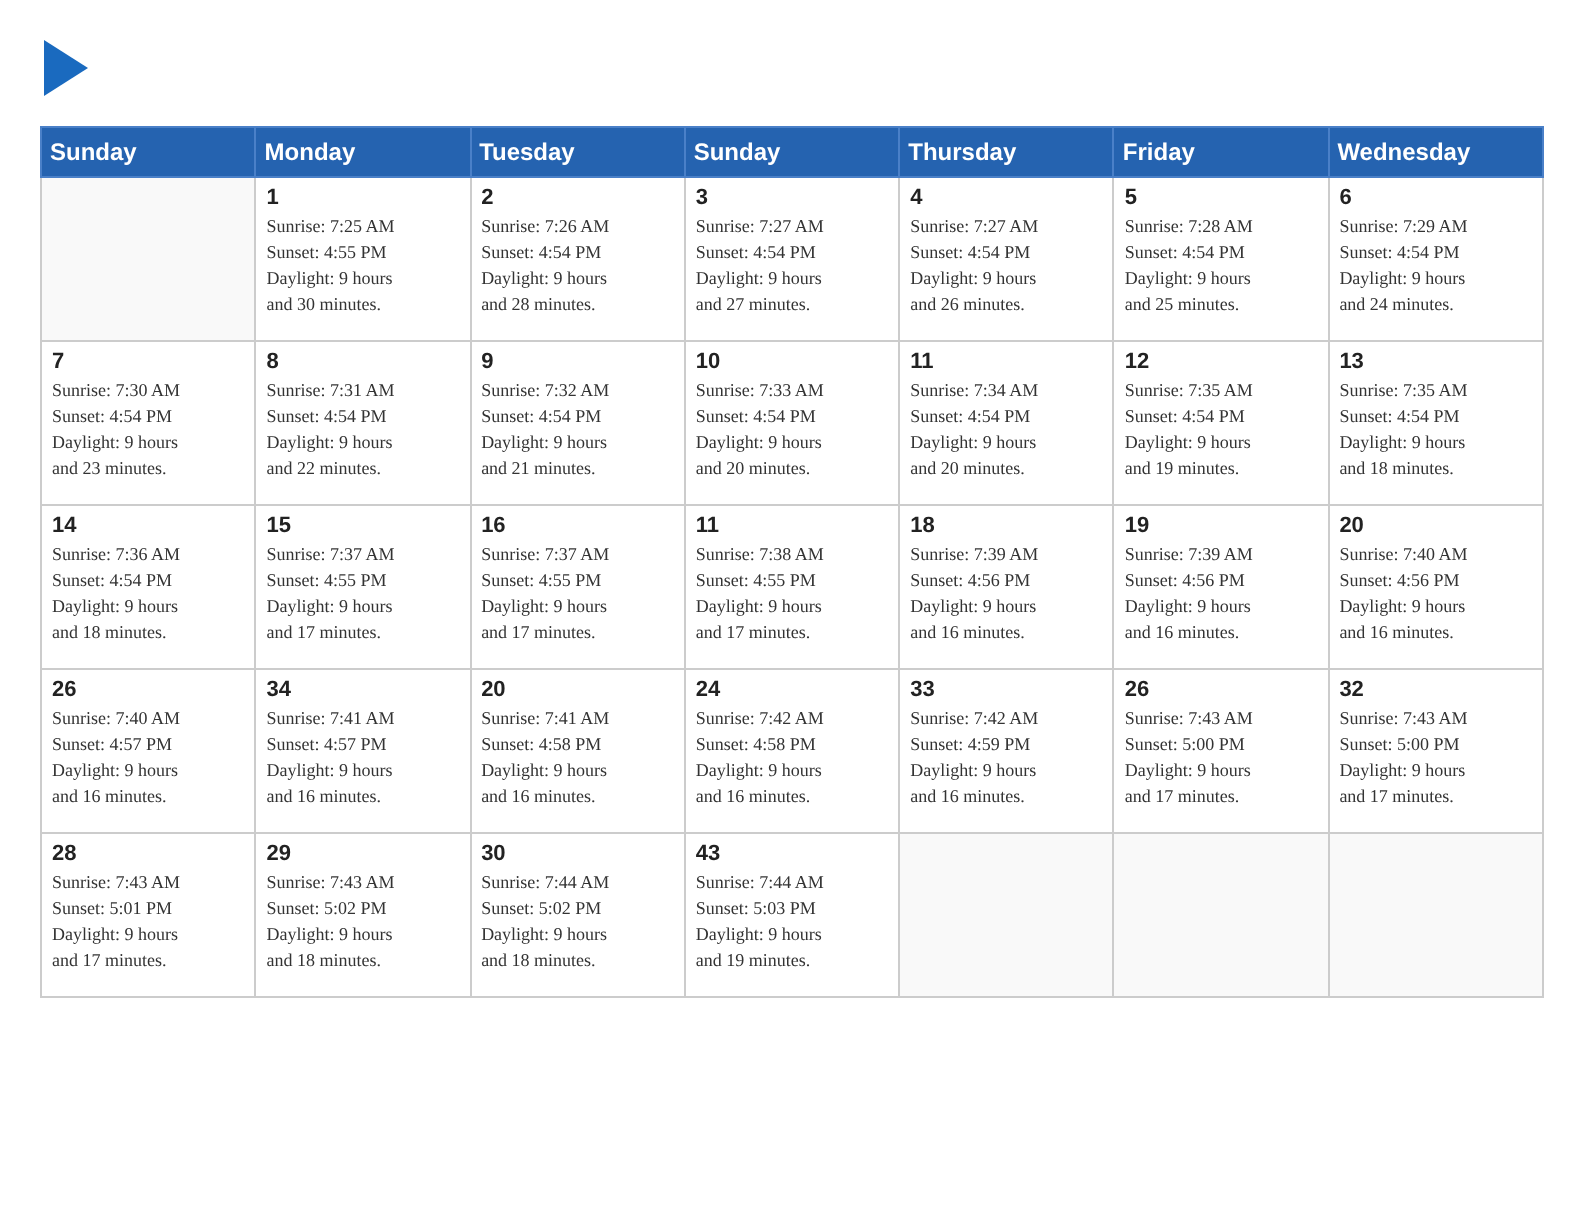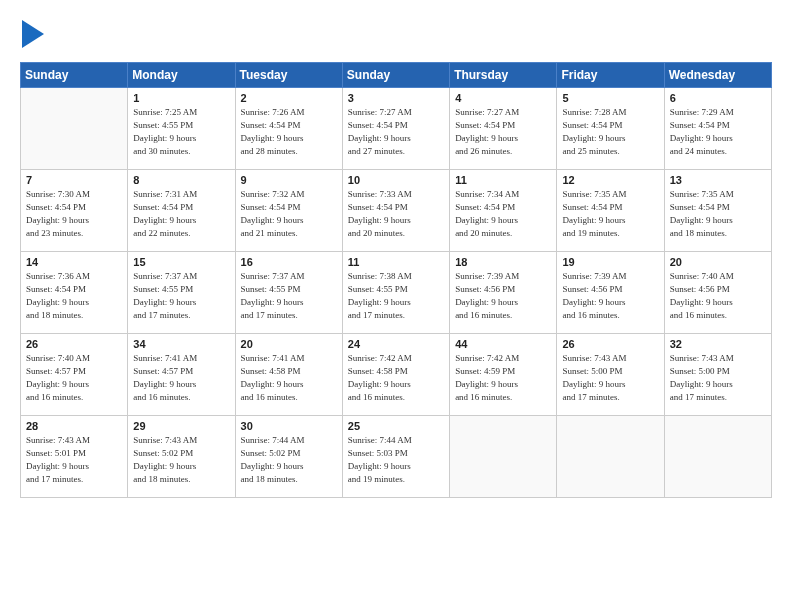--- a/index.html
+++ b/index.html
@@ -235,21 +235,21 @@
           </td>
           <td>
             <span class="day-num">20</span>
             <div class="day-info">Sunrise: 7:41 AM<br>Sunset: 4:58 PM<br>Daylight: 9 hours<br>and 16 minutes.</div>
           </td>
           <td>
             <span class="day-num">24</span>
             <div class="day-info">Sunrise: 7:42 AM<br>Sunset: 4:58 PM<br>Daylight: 9 hours<br>and 16 minutes.</div>
           </td>
           <td>
-            <span class="day-num">44</span>
+            <span class="day-num">33</span>
             <div class="day-info">Sunrise: 7:42 AM<br>Sunset: 4:59 PM<br>Daylight: 9 hours<br>and 16 minutes.</div>
           </td>
           <td>
             <span class="day-num">26</span>
             <div class="day-info">Sunrise: 7:43 AM<br>Sunset: 5:00 PM<br>Daylight: 9 hours<br>and 17 minutes.</div>
           </td>
           <td>
             <span class="day-num">32</span>
             <div class="day-info">Sunrise: 7:43 AM<br>Sunset: 5:00 PM<br>Daylight: 9 hours<br>and 17 minutes.</div>
           </td>
@@ -261,21 +261,21 @@
           </td>
           <td>
             <span class="day-num">29</span>
             <div class="day-info">Sunrise: 7:43 AM<br>Sunset: 5:02 PM<br>Daylight: 9 hours<br>and 18 minutes.</div>
           </td>
           <td>
             <span class="day-num">30</span>
             <div class="day-info">Sunrise: 7:44 AM<br>Sunset: 5:02 PM<br>Daylight: 9 hours<br>and 18 minutes.</div>
           </td>
           <td>
-            <span class="day-num">25</span>
+            <span class="day-num">43</span>
             <div class="day-info">Sunrise: 7:44 AM<br>Sunset: 5:03 PM<br>Daylight: 9 hours<br>and 19 minutes.</div>
           </td>
           <td class="empty-cell"></td>
           <td class="empty-cell"></td>
           <td class="empty-cell"></td>
         </tr>
       </tbody>
   </table>
 </div>
 

